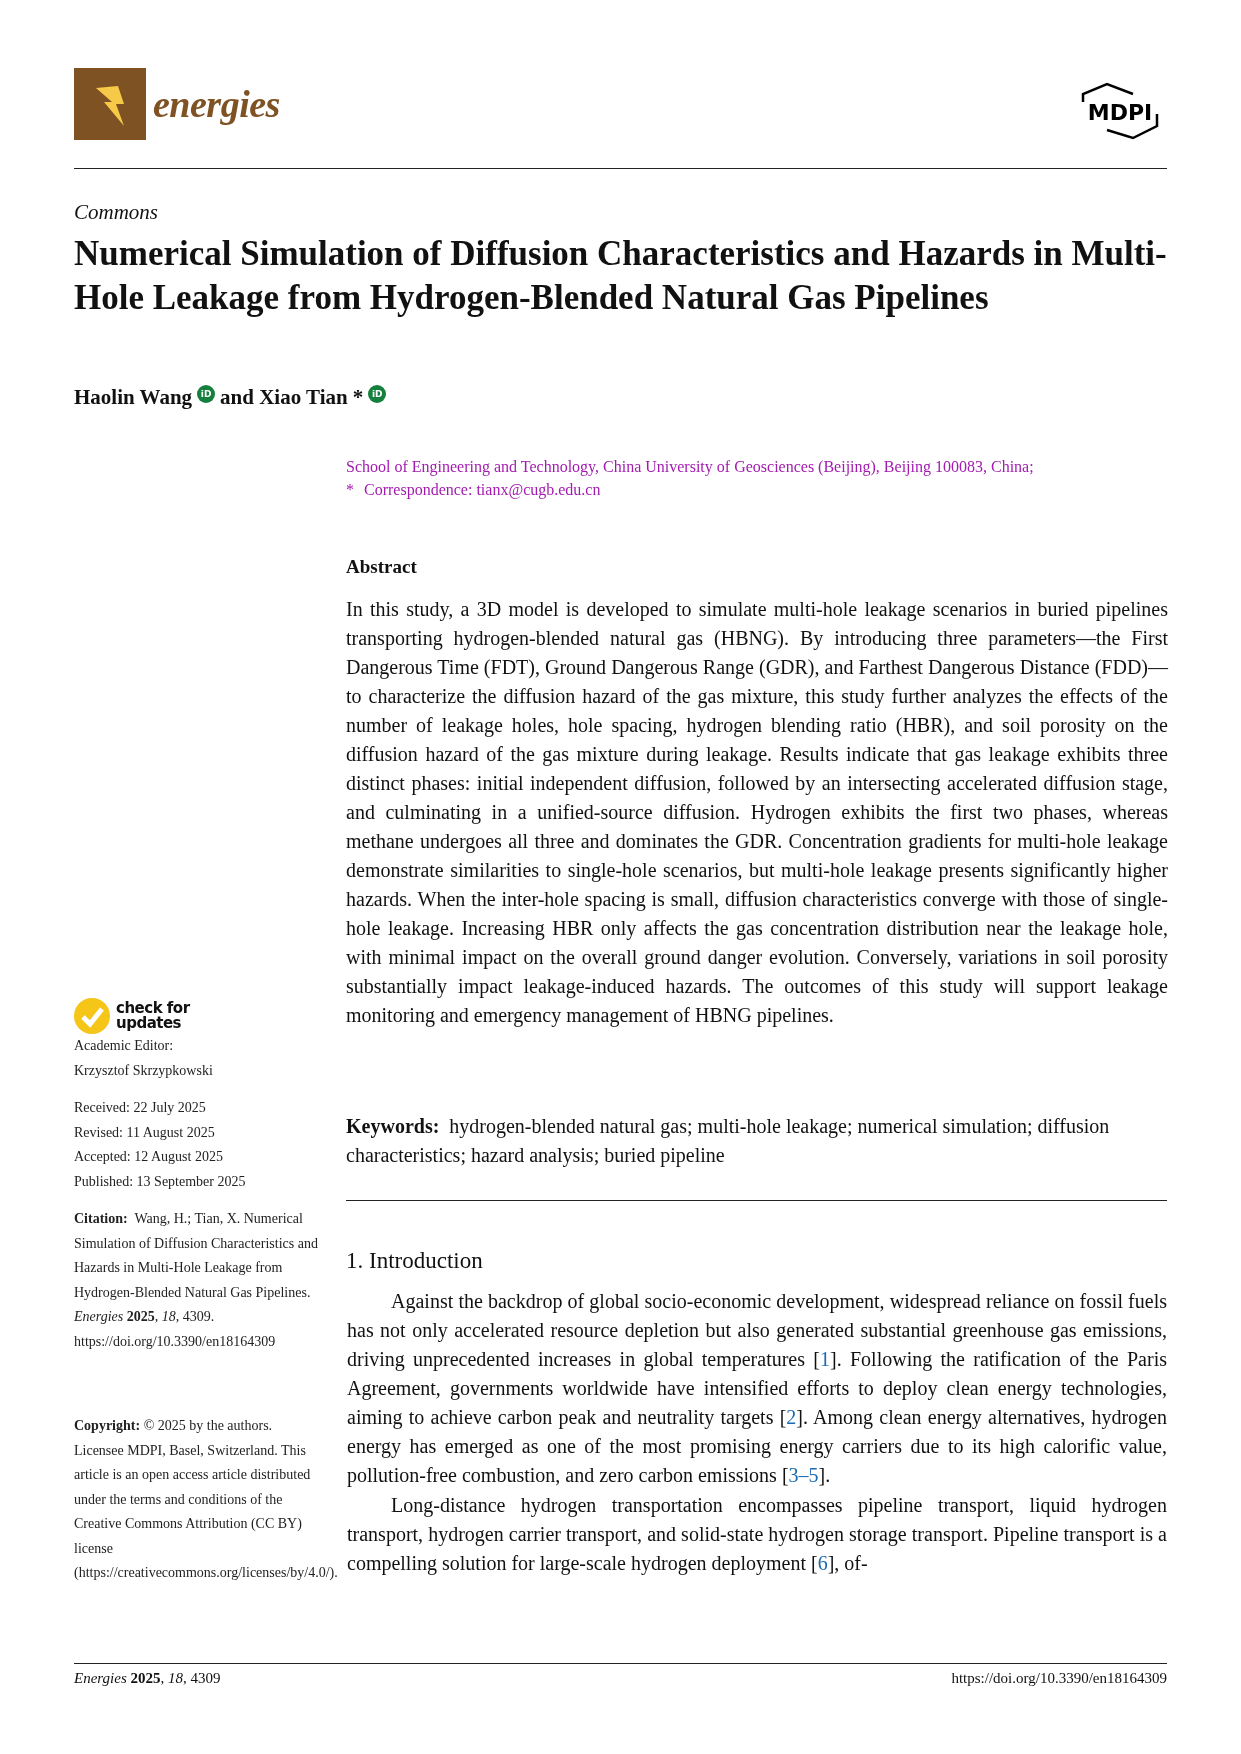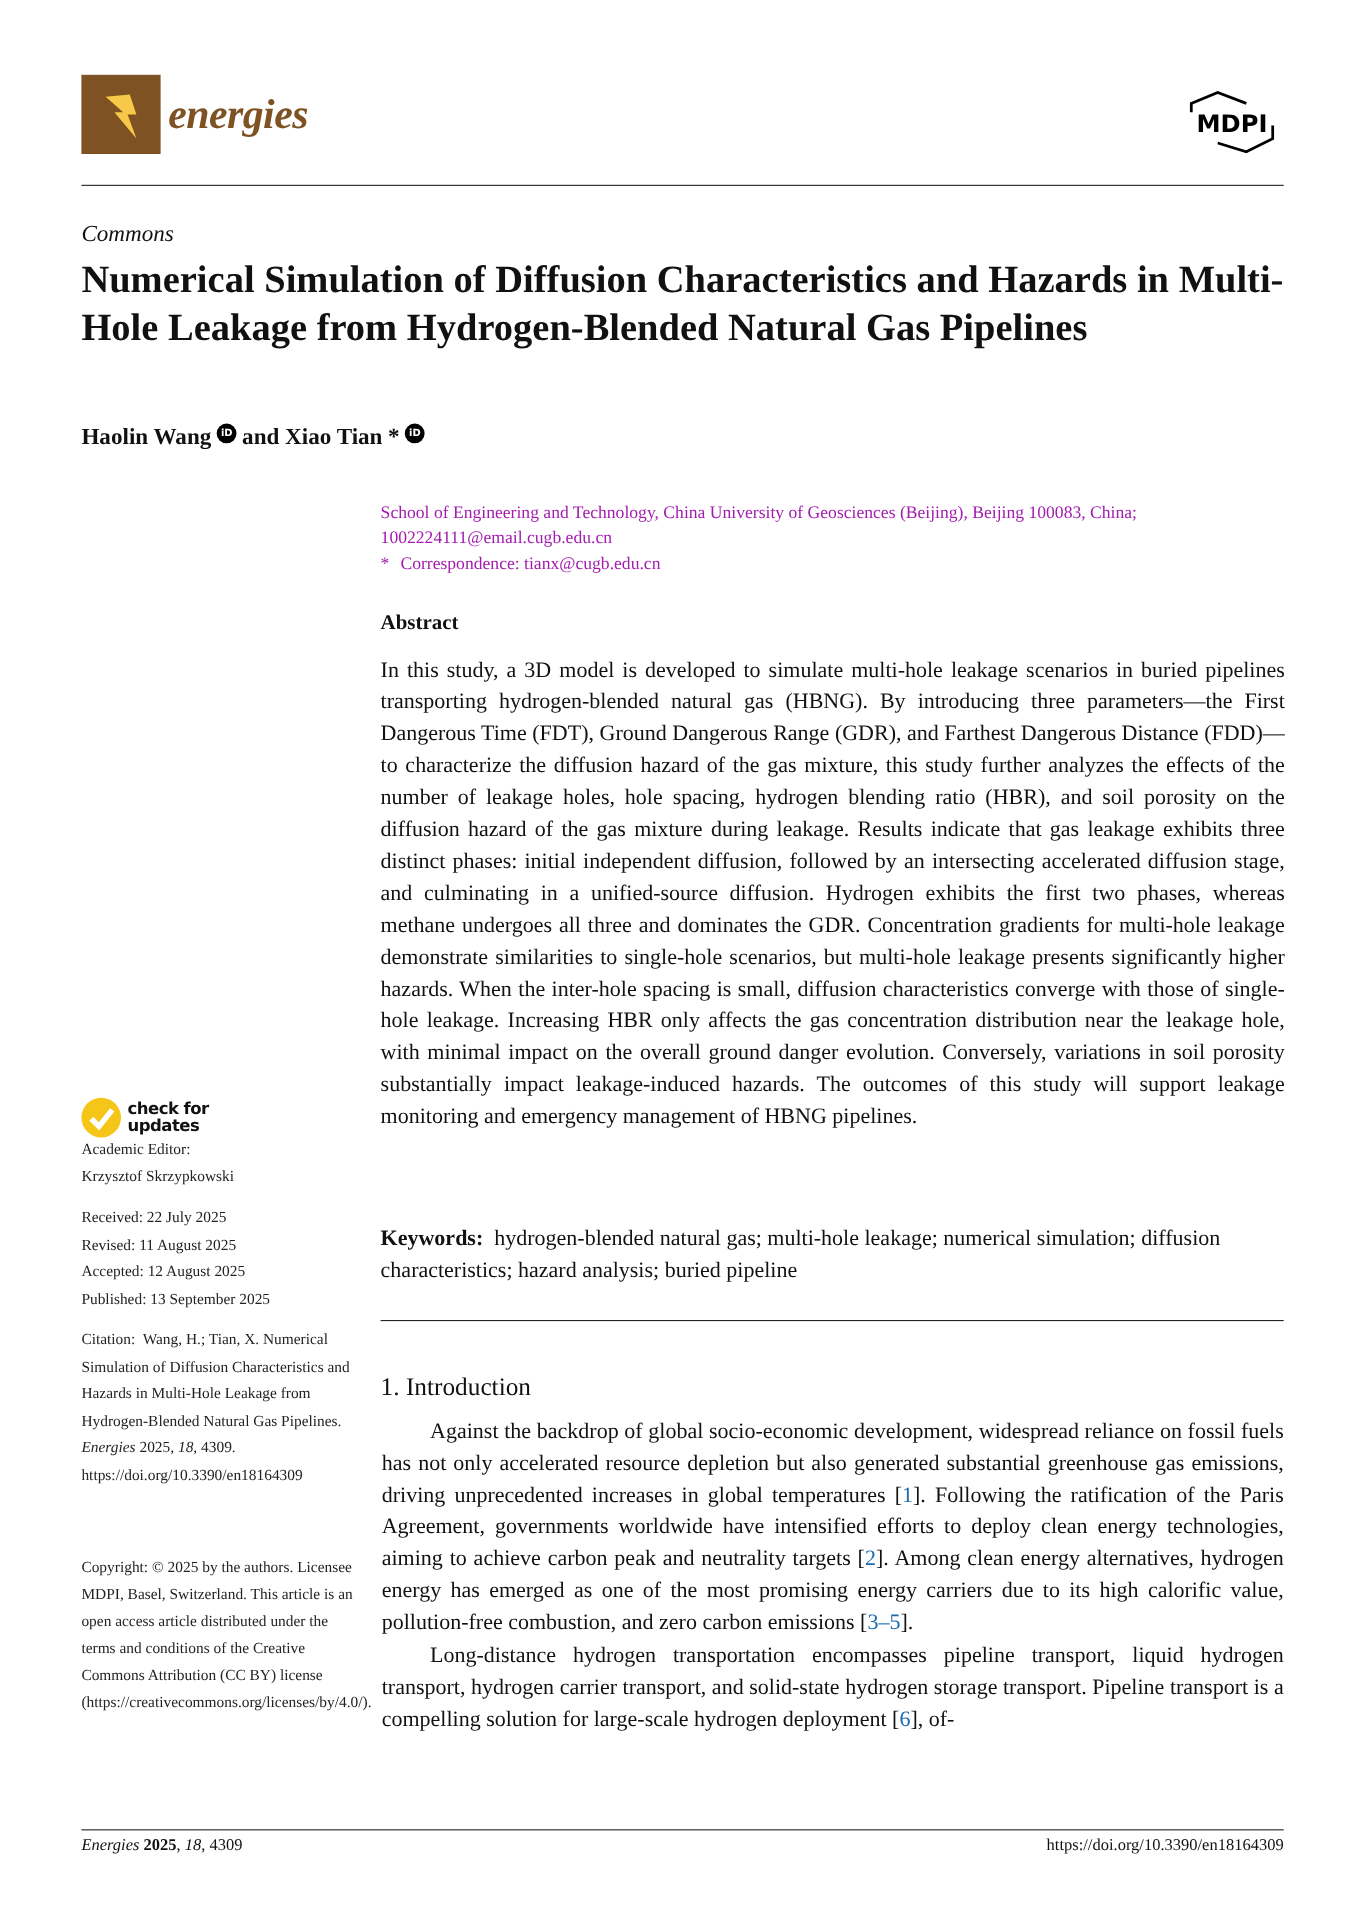--- a/index.html
+++ b/index.html
@@ -10,21 +10,21 @@
   
   .logo-box { left: 74px; top: 68px; width: 72px; height: 72px; background: #7f5224; }
   .logo-text { left: 153px; top: 82px; font-size: 38px; font-weight: bold; font-style: italic; color: #7f5224; letter-spacing: -0.5px; }
   .mdpi { left: 1075px; top: 80px; width: 90px; height: 62px; }
   .hr-top { left: 74px; top: 168px; width: 1093px; height: 1px; background: #222; }
 
   
   .article-type { left: 74px; top: 200px; font-size: 21px; font-style: italic; }
   .title { left: 74px; top: 232px; width: 1100px; font-size: 35px; font-weight: bold; line-height: 44px; }
   .authors { left: 74px; top: 385px; font-size: 21px; font-weight: bold; display: flex; align-items: flex-start; gap: 5px; }
-  .orcid { display: inline-block; width: 18px; height: 18px; border-radius: 50%; background: #000000; color: #fff;
+  .orcid { display: inline-block; width: 18px; height: 18px; border-radius: 50%; background: #15803d; color: #fff;
            font-family: "DejaVu Sans", sans-serif; font-size: 9px; font-weight: bold; text-align: center; line-height: 18px; }
 
   
   .affil { left: 346px; top: 455px; width: 820px; font-size: 16px; line-height: 23px; color: #a21caf; }
   .affil .corr { display: flex; gap: 10px; }
 
   
   .abs-head { left: 346px; top: 556px; font-size: 19px; font-weight: bold; }
   .abs-body { left: 346px; top: 595px; width: 822px; font-size: 20px; line-height: 29px; text-align: justify; }
   .kw { left: 346px; top: 1112px; width: 822px; font-size: 20px; line-height: 29px; }
@@ -35,21 +35,21 @@
   .sec-head { left: 346px; top: 1248px; font-size: 23px; }
   .intro { left: 346px; top: 1286px; width: 822px; font-size: 20px; line-height: 29px; text-align: justify; }
   .intro p { margin: 1px; text-indent: 44px; }
   .ref { color: #1a6ab0; }
 
   
   .cfu { left: 74px; top: 998px; display: flex; align-items: center; gap: 6px; }
   .cfu-circle { width: 36px; height: 36px; border-radius: 50%; background: #f5c518; position: relative; }
   .cfu-text { font-family: "DejaVu Sans", sans-serif; font-weight: bold; font-size: 15px; line-height: 15px; color: #111; letter-spacing: -0.5px; }
   .side { left: 74px; width: 250px; font-size: 14px; line-height: 24.5px; color: #222; }
-  .side b { font-weight: normal; }
+  .side b { font-weight: bold; }
 
   
   .hr-foot { left: 74px; top: 1663px; width: 1093px; height: 1px; background: #222; }
   .foot-left { left: 74px; top: 1670px; font-size: 15px; }
   .foot-right { right: 74px; top: 1670px; font-size: 15px; }
 </style>
 </head>
 <body>
 
 <div class="abs logo-box">
@@ -72,21 +72,20 @@
 <div class="abs authors">
   <span>Haolin Wang</span>
   <span class="orcid">iD</span>
   <span>and Xiao Tian</span>
   <span>*</span>
   <span class="orcid">iD</span>
 </div>
 
 <div class="abs affil">
   <div>School of Engineering and Technology, China University of Geosciences (Beijing), Beijing 100083, China;</div>
-  <div>1002224111@email.cugb.edu.cn</div>
   <div class="corr">
     <span>*</span>
     <span>Correspondence: tianx@cugb.edu.cn</span>
   </div>
 </div>
 
 <div class="abs abs-head">Abstract</div>
 <div class="abs abs-body">In this study, a 3D model is developed to simulate multi-hole leakage scenarios in buried pipelines transporting hydrogen-blended natural gas (HBNG). By introducing three parameters—the First Dangerous Time (FDT), Ground Dangerous Range (GDR), and Farthest Dangerous Distance (FDD)—to characterize the diffusion hazard of the gas mixture, this study further analyzes the effects of the number of leakage holes, hole spacing, hydrogen blending ratio (HBR), and soil porosity on the diffusion hazard of the gas mixture during leakage. Results indicate that gas leakage exhibits three distinct phases: initial independent diffusion, followed by an intersecting accelerated diffusion stage, and culminating in a unified-source diffusion. Hydrogen exhibits the first two phases, whereas methane undergoes all three and dominates the GDR. Concentration gradients for multi-hole leakage demonstrate similarities to single-hole scenarios, but multi-hole leakage presents significantly higher hazards. When the inter-hole spacing is small, diffusion characteristics converge with those of single-hole leakage. Increasing HBR only affects the gas concentration distribution near the leakage hole, with minimal impact on the overall ground danger evolution. Conversely, variations in soil porosity substantially impact leakage-induced hazards. The outcomes of this study will support leakage monitoring and emergency management of HBNG pipelines.</div>
 <div class="abs kw">
   <b>Keywords:</b>&nbsp;

